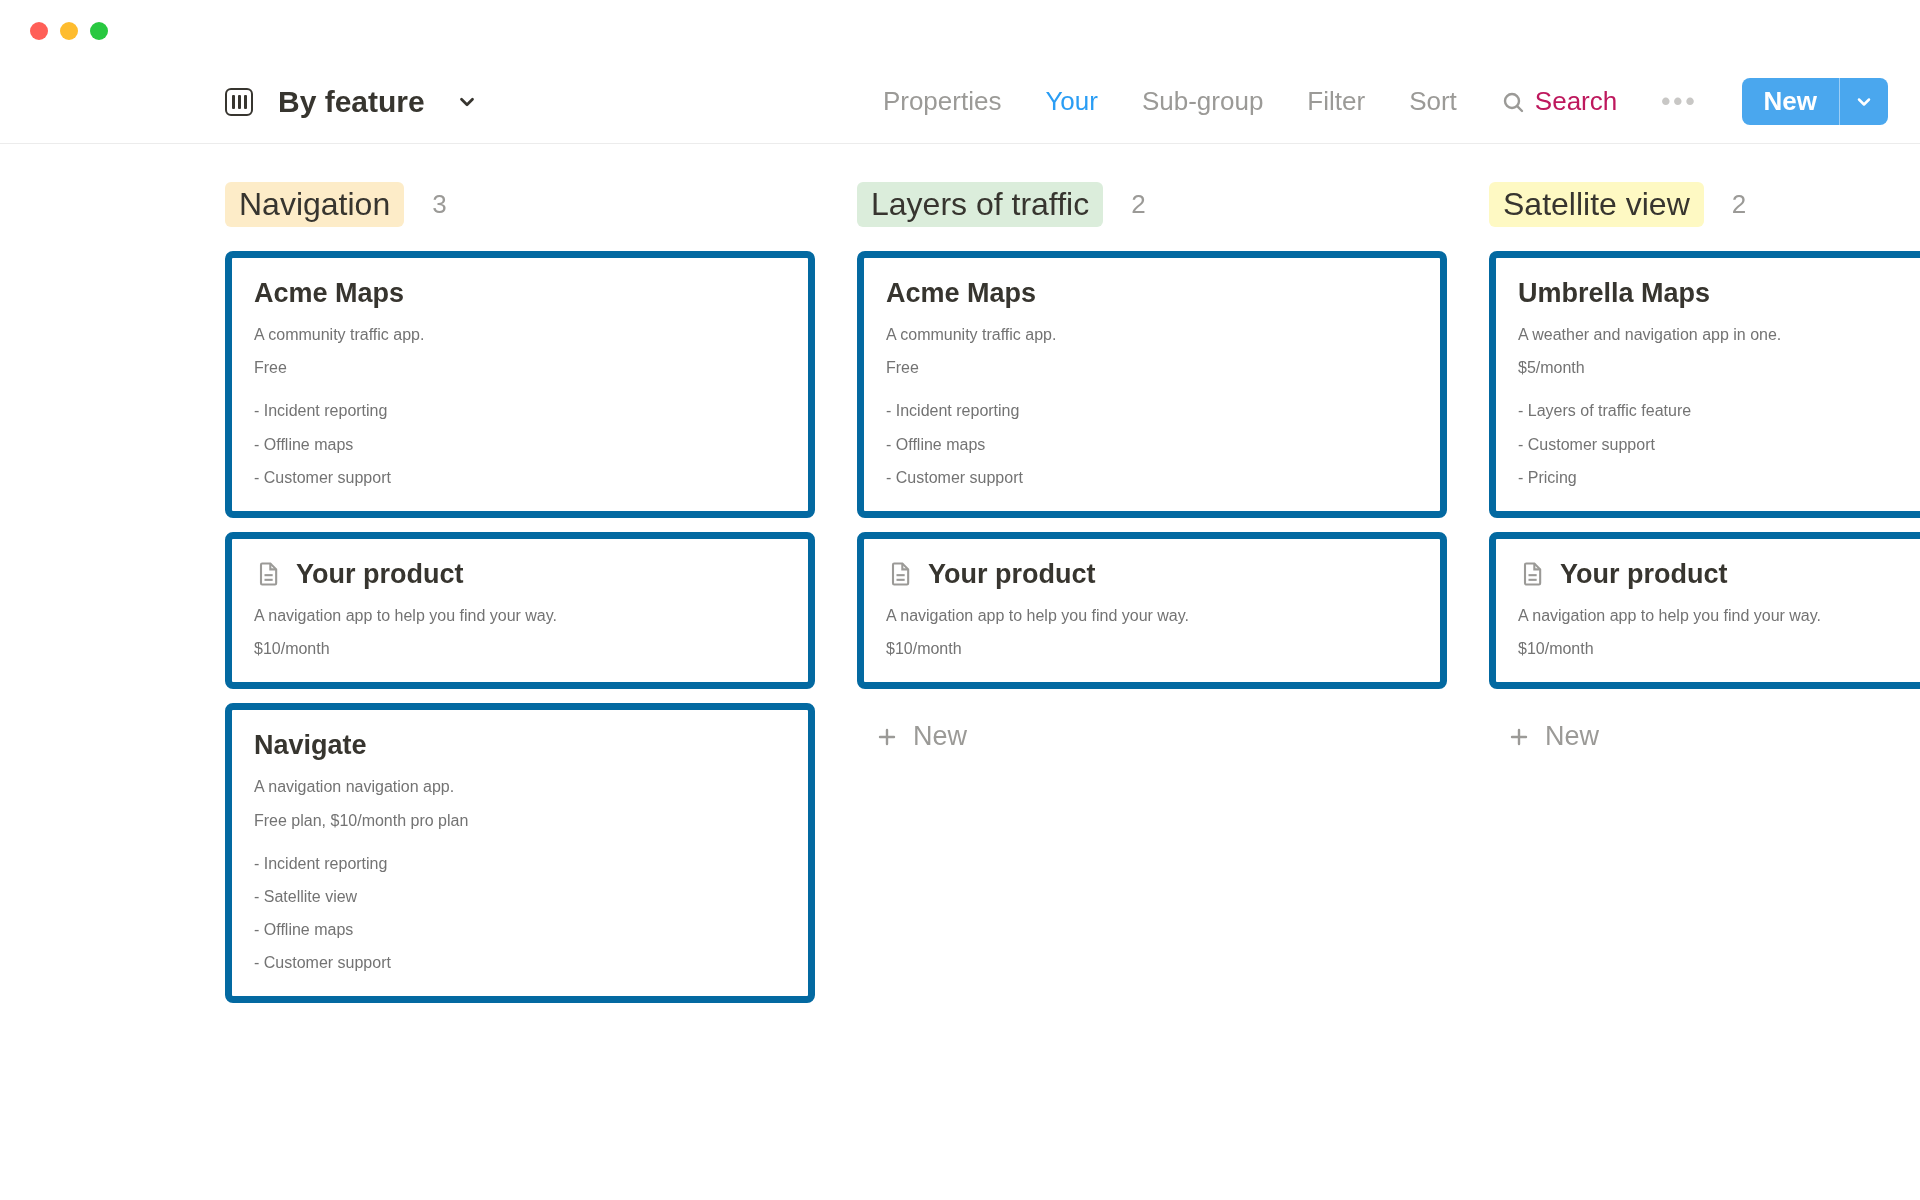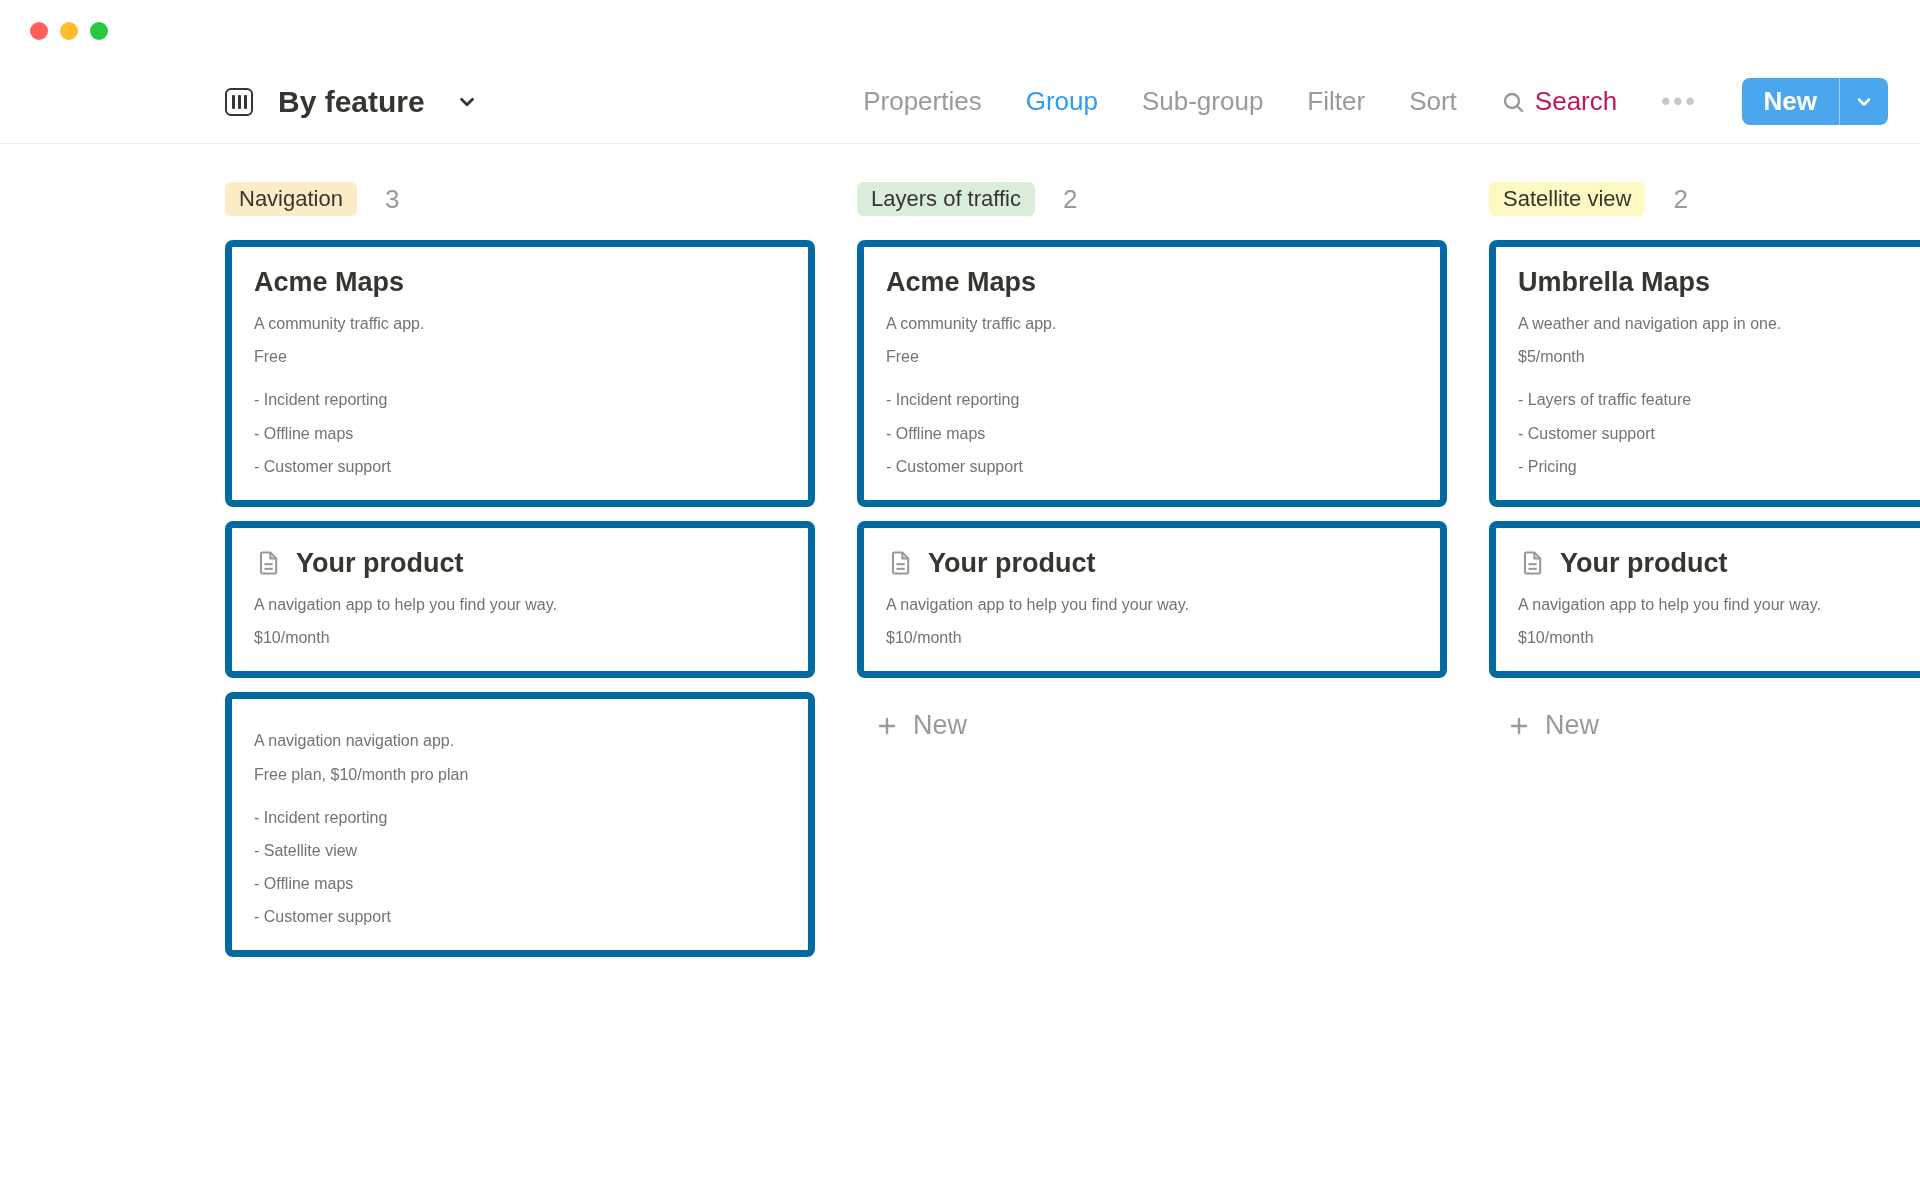--- a/index.html
+++ b/index.html
@@ -93,21 +93,21 @@
     overflow: hidden;
   }
   .column { width: 590px; flex-shrink: 0; }
   .col-header {
     display: flex;
     align-items: center;
     gap: 28px;
     margin-bottom: 24px;
   }
   .tag {
-    font-size: 22px;
+    font-size: 32px;
     padding: 4px 14px;
     border-radius: 6px;
     font-weight: 400;
     color: #37352f;
   }
   .tag.yellow { background: #fdecc8; }
   .tag.green { background: #dbeddb; }
   .tag.orange { background: #fef9c3; }
   .count { font-size: 26px; color: #9b9a97; }
 
@@ -167,21 +167,21 @@
     <span>By feature</span>
     <span class="chev">
       <svg width="22" height="22" viewBox="0 0 24 24" fill="none" stroke="#37352f" stroke-width="3" stroke-linecap="round" stroke-linejoin="round">
           <polyline points="6 9 12 15 18 9"></polyline>
         </svg>
     </span>
   </div>
 
   <div class="toolbar-right">
     <span class="toolbar-item">Properties</span>
-    <span class="toolbar-item active">Group</span>
+    <span class="toolbar-item active">Your</span>
     <span class="toolbar-item">Sub-group</span>
     <span class="toolbar-item">Filter</span>
     <span class="toolbar-item">Sort</span>
     <span class="search-wrap toolbar-item">
       <span class="search-icon">
         <svg width="24" height="24" viewBox="0 0 24 24" fill="none" stroke="#9b9a97" stroke-width="2.4" stroke-linecap="round">
             <circle cx="11" cy="11" r="7"></circle>
             <line x1="21" y1="21" x2="16.2" y2="16.2"></line>
           </svg>
       </span>
@@ -226,20 +226,23 @@
               <line x1="9" y1="13" x2="16" y2="13"></line>
               <line x1="9" y1="17" x2="16" y2="17"></line>
             </svg>
           </span>
           <span>Your product</span>
         </div>
         <div class="card-line">A navigation app to help you find your way.</div>
         <div class="card-line">$10/month</div>
       </div>
       <div class="card">
+        <div class="card-title">
+          <span>Navigate</span>
+        </div>
         <div class="card-line">A navigation navigation app.</div>
         <div class="card-line">Free plan, $10/month pro plan</div>
         <div class="features">
           <div class="card-line sub">- Incident reporting</div>
           <div class="card-line sub">- Satellite view</div>
           <div class="card-line sub">- Offline maps</div>
           <div class="card-line sub">- Customer support</div>
         </div>
       </div>
     </div>

